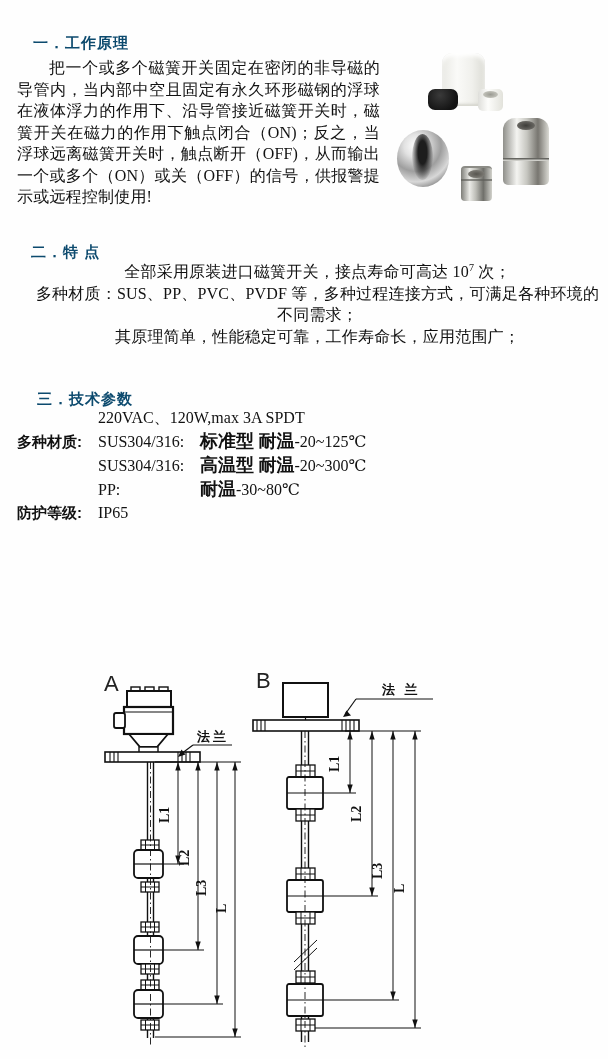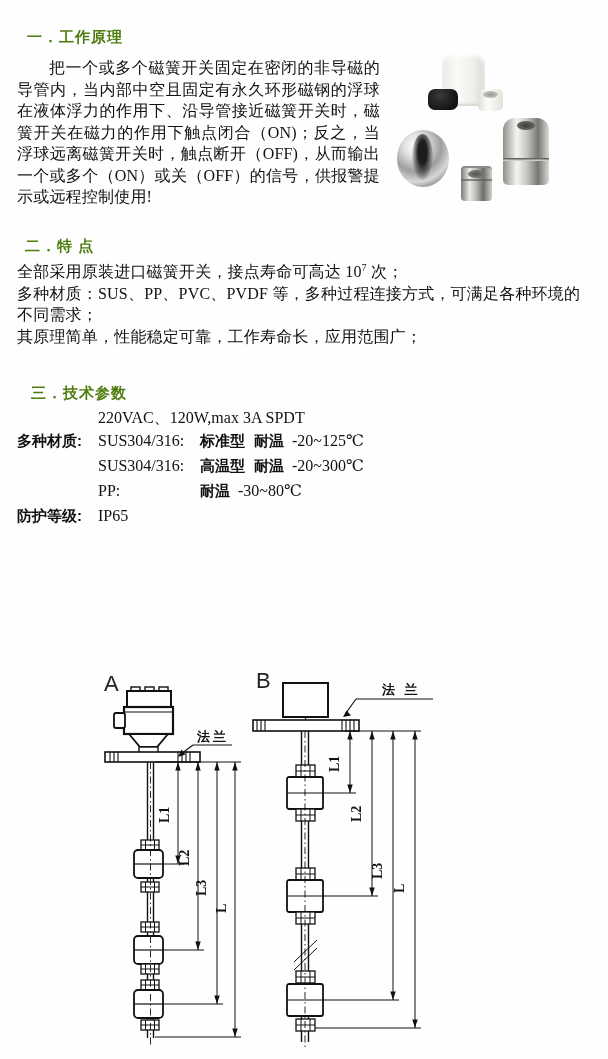--- a/index.html
+++ b/index.html
@@ -4,39 +4,39 @@
 <style>
   html,body{margin:0;padding:0;background:#e8e8e8;}
   .page{
     position:relative;width:608px;height:1059px;margin:0 auto;
     background:#fefefe;overflow:hidden;
     font-family:"Liberation Serif","DejaVu Serif",serif;
     color:#111;
   }
   .abs{position:absolute;}
   h2.sec-head{
-    margin:10px;font-family:"Liberation Sans","DejaVu Sans",sans-serif;
-    font-size:15px;font-weight:bold;letter-spacing:1px;color:#4d7c0f;
+    margin:16px;font-family:"Liberation Sans","DejaVu Sans",sans-serif;
+    font-size:15px;font-weight:bold;letter-spacing:1px;color:#0c4a6e;
   }
   .para{
     font-size:16px;line-height:21.5px;text-indent:32px;
     text-align:justify;letter-spacing:0.2px;
   }
   .feat-line{font-size:16px;line-height:21.5px;letter-spacing:0.2px;}
   .feat-block{width:575px;}
   sup.s7{font-size:10px;vertical-align:super;line-height:0;}
   .spec-row{font-size:16px;line-height:22.9px;white-space:nowrap;}
   .spec-label{
     display:inline-block;width:81px;font-weight:bold;
     font-family:"Liberation Sans","DejaVu Sans",sans-serif;font-size:15px;
   }
   .spec-col2{display:inline-block;min-width:102px;}
   .spec-col3{
-    font-weight:bold;font-family:Liberation Mono, monospace;
-    font-size:15px;margin-right:8px;
+    font-weight:bold;font-family:Liberation Serif, serif;
+    font-size:18px;
   }
   
   .photo{position:absolute;left:395px;top:40px;width:213px;height:180px;}
   .photo div{position:absolute;}
   .cyl-white{
     left:47px;top:13px;width:43px;height:53px;border-radius:10px 10px 3px 3px;
     background:linear-gradient(90deg,#e9e9e4,#fafaf8 35%,#f0f0ec 70%,#dcdcd5);
     box-shadow:inset 0 3px 4px #ffffff, inset 0 -2px 3px #d3d3cb;
   }
   .cyl-white .cap{left:4px;top:2px;width:35px;height:9px;border-radius:50%;
@@ -92,21 +92,21 @@
         <div class="cap"></div>
         <div class="band"></div>
       </div>
     <div class="cyl-steel-lg">
         <div class="cap"></div>
         <div class="band"></div>
       </div>
   </div>
 
   <h2 class="sec-head abs" style="left:15px;top:227px;">二．特 点</h2>
-  <div class="feat-block abs" style="left:17px;top:261px;">
+  <div class="feat-block abs" style="left:30px;top:261px;text-align:center;">
     <div class="feat-line"><span>全部采用原装进口磁簧开关，接点寿命可高达 10</span><sup class="s7">7</sup><span> 次；</span></div>
     <div class="feat-line">多种材质：SUS、PP、PVC、PVDF 等，多种过程连接方式，可满足各种环境的不同需求；</div>
     <div class="feat-line">其原理简单，性能稳定可靠，工作寿命长，应用范围广；</div>
   </div>
 
   <h2 class="sec-head abs" style="left:21px;top:374px;text-align:right;">三．技术参数</h2>
   <div class="abs" style="left:17px;top:407px;">
     <div class="spec-row">
       <span class="spec-label"></span><span class="spec-col2">220VAC、120W,max 3A SPDT</span>
     </div>

